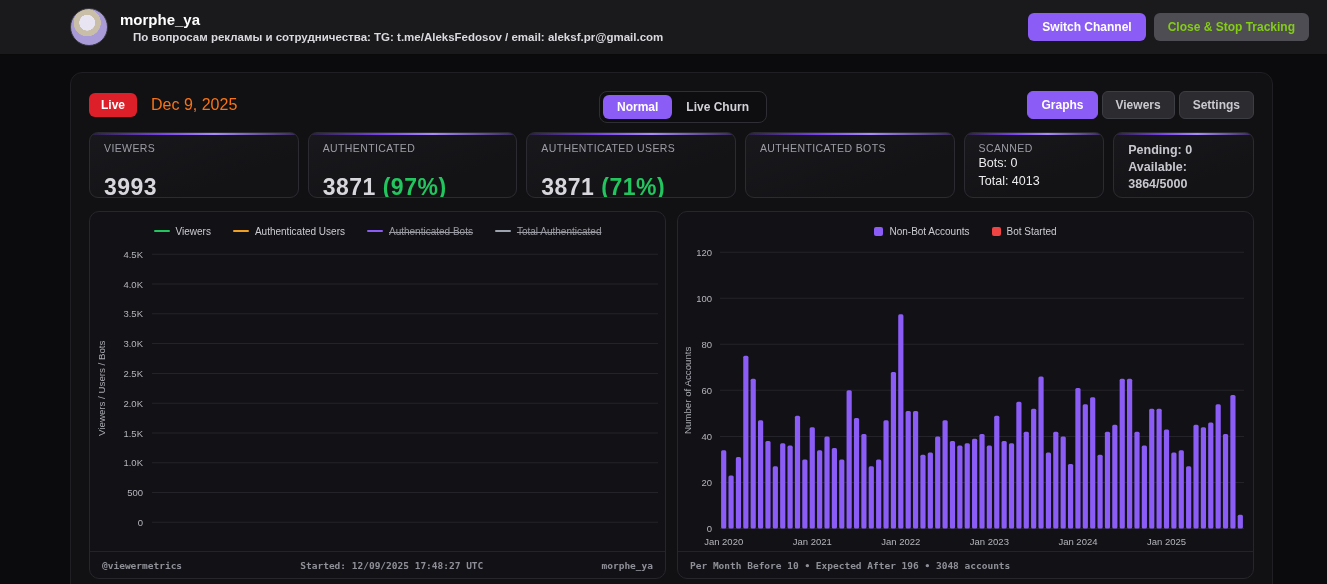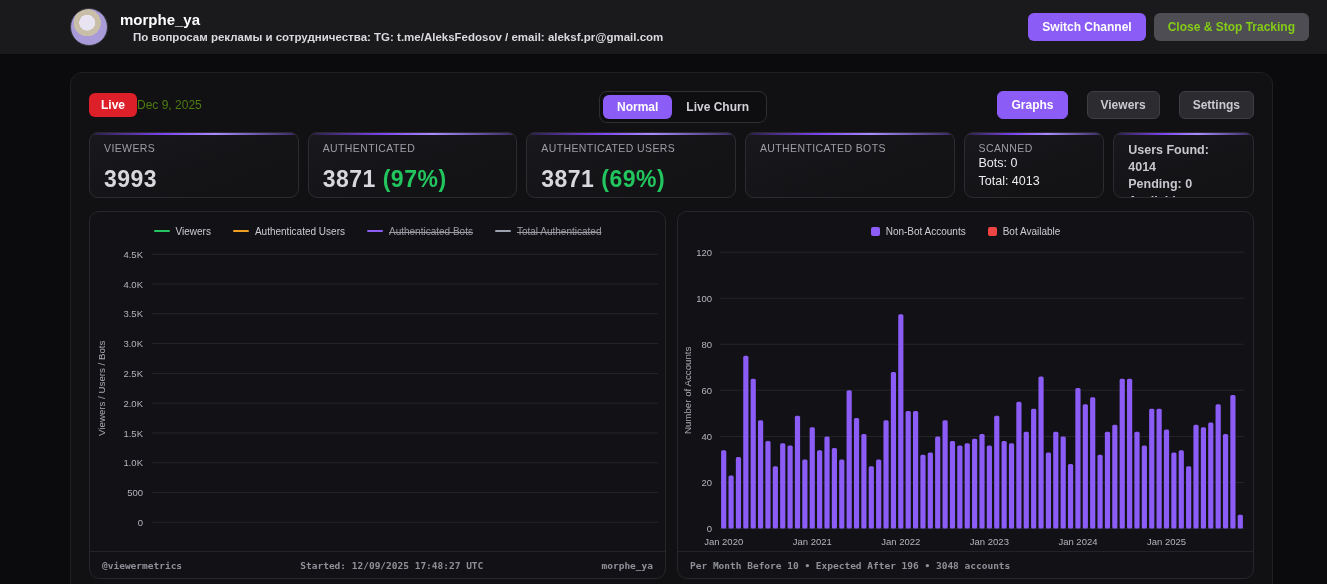--- a/index.html
+++ b/index.html
@@ -21,45 +21,45 @@
     padding:7px 14px; cursor:pointer; font-family:"Liberation Sans", sans-serif;text-align:center; }
   .btn-purple { background:#8b5cf6; color:#ffffff; }
   .btn-gray { background:#4d4d53; color:#84cc16; }
 
   
   .main-panel { position:absolute; left:70px; top:72px; width:1203px; height:540px;
     background:#111114; border:1px solid #1f1f24; border-radius:12px; }
 
   
   .controls { position:absolute; left:18px; right:18px; top:20px; height:26px; }
-  .live-group { position:absolute; left:0; top:0; display:flex; align-items:center; }
+  .live-group { position:absolute; left:0; top:0; display:flex; align-items:center; gap:14px; }
   .live-badge { background:#dc1f28; color:#ffffff; font-size:12px; font-weight:bold;
     padding:5px 12px; border-radius:6px; }
-  .date-label { color:#4d7c0f; font-size:12px; }
+  .date-label { color:#f97316; font-size:16px; }
   .mode-toggle { position:absolute; left:510px; top:-2px; display:flex; align-items:flex-end;
     background:#0e0e11; border:1px solid #2e2e34; border-radius:8px; padding:3px; }
   .mode-opt { font-size:12px; font-weight:bold; padding:5px 14px; border-radius:6px;
     color:#d2d2d7; cursor:pointer; }
   .mode-opt.active { background:#8b5cf6; color:#ffffff; }
-  .view-buttons { position:absolute; right:0; top:-2px; display:flex; gap:19px; }
+  .view-buttons { position:absolute; right:0; top:-2px; display:flex; gap:4px; }
   .view-btn { font-size:12px; font-weight:bold; padding:6px 13px; border-radius:6px; cursor:pointer; }
   .view-btn.active { background:#8b5cf6; color:#ffffff; border:1px solid #8b5cf6; }
   .view-btn.idle { background:#2b2b30; color:#c9c9cf; border:1px solid #3d3d44; }
 
   
   .cards-row { position:absolute; left:18px; right:18px; top:59px; height:66px;
     display:flex; gap:9px; }
   .card { position:relative; background:linear-gradient(160deg,#19191d 0%,#131316 70%);
     border:1px solid #2b2b31; border-radius:9px; padding:9px 14px; overflow:hidden; }
   .card::before { content:""; position:absolute; left:0; top:0; right:0; height:2px;
     background:linear-gradient(90deg, rgba(90,50,170,.25) 0%, #7c43f0 35%, #a98bff 60%, rgba(120,70,220,.35) 100%); }
   .card.wide { flex:1 1 210px; }
   .card.narrow { flex:1 1 141px; }
   .card-label { color:#9d9da6; font-size:10.5px; letter-spacing:.4px; }
-  .card-value { color:#d7d7dc; font-size:23px; font-weight:bold; margin-top:12px; letter-spacing:.5px; }
+  .card-value { color:#d7d7dc; font-size:23px; font-weight:bold; margin-top:20px; letter-spacing:.5px; }
   .card-value .pct { color:#22c55e; }
   .card-line { color:#ececef; font-size:12.5px; line-height:18px; }
   .card-line.bold { color:#c7c7ce; font-weight:bold; line-height:17px; }
 
   
   .charts-row { position:absolute; left:18px; right:18px; top:138px; height:368px;
     display:flex; gap:11px; }
   .chart-panel { flex:1 1 0; background:#121216; border:1px solid #26262b; border-radius:10px;
     display:flex; flex-direction:column; overflow:hidden; }
   .legend-row { height:32px; display:flex; align-items:center; justify-content:center;
@@ -113,33 +113,32 @@
       <div class="card wide">
         <div class="card-label">VIEWERS</div>
         <div class="card-value">3993 </div>
       </div>
       <div class="card wide">
         <div class="card-label">AUTHENTICATED</div>
         <div class="card-value">3871 <span class="pct">(97%)</span></div>
       </div>
       <div class="card wide">
         <div class="card-label">AUTHENTICATED USERS</div>
-        <div class="card-value">3871 <span class="pct">(69%)</span></div>
+        <div class="card-value">3871 <span class="pct">(71%)</span></div>
       </div>
       <div class="card wide">
         <div class="card-label">AUTHENTICATED BOTS</div>
         <div class="card-value"></div>
       </div>
       <div class="card narrow">
         <div class="card-label">SCANNED</div>
         <div class="card-line">Bots: 0</div>
         <div class="card-line">Total: 4013</div>
       </div>
       <div class="card narrow">
-        <div class="card-line bold">Users Found: 4014</div>
         <div class="card-line bold">Pending: 0</div>
         <div class="card-line bold">Available: 3864/5000</div>
       </div>
     </div>
 
   <div class="charts-row">
 
     <div class="chart-panel">
       <div class="legend-row" id="legend-0">
           <div class="legend-item">
@@ -192,21 +191,21 @@
     </div>
 
     <div class="chart-panel">
       <div class="legend-row" id="legend-1">
           <div class="legend-item">
             <span class="legend-sq" style="background: rgb(139, 92, 246);"></span>
             <span>Non-Bot Accounts</span>
           </div>
           <div class="legend-item">
             <span class="legend-sq" style="background: rgb(239, 68, 68);"></span>
-            <span>Bot Available</span>
+            <span>Bot Started</span>
           </div>
         </div>
       <div class="chart-svg-wrap">
         <svg id="svg-1" viewBox="0 0 575 300" preserveAspectRatio="none">
             <line x1="42" y1="278" x2="566" y2="278" stroke="#232329" stroke-width="1"></line>
             <text x="34" y="281.5" text-anchor="end" class="tick-text">0</text>
             <line x1="42" y1="233" x2="566" y2="233" stroke="#232329" stroke-width="1"></line>
             <text x="34" y="236.5" text-anchor="end" class="tick-text">20</text>
             <line x1="42" y1="188" x2="566" y2="188" stroke="#232329" stroke-width="1"></line>
             <text x="34" y="191.5" text-anchor="end" class="tick-text">40</text>

